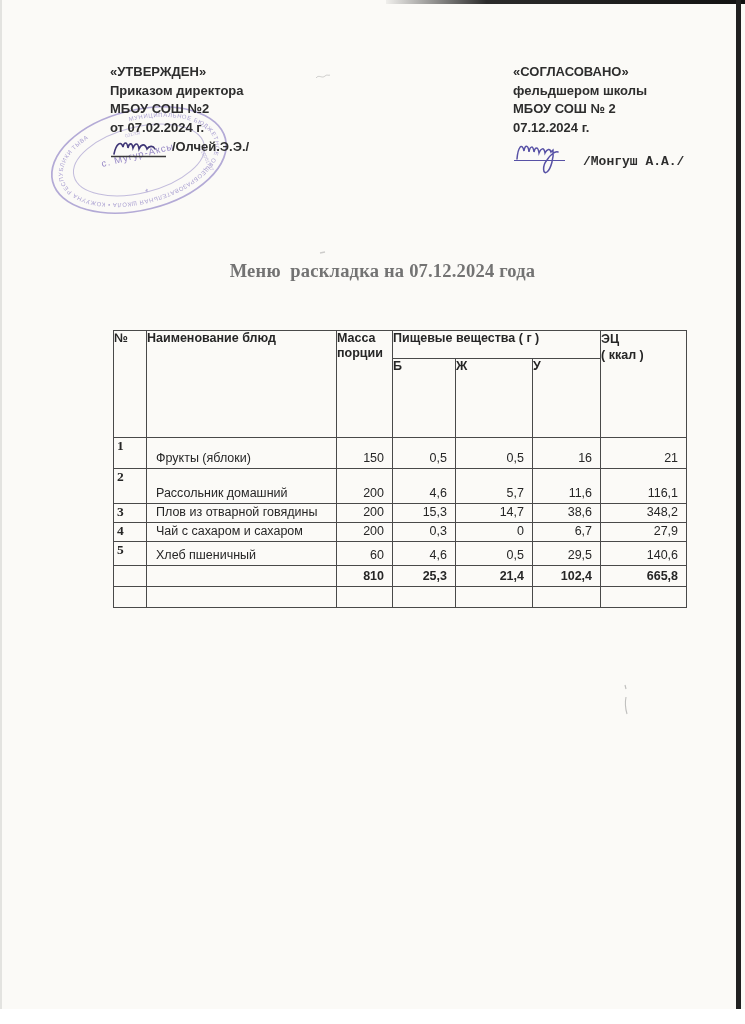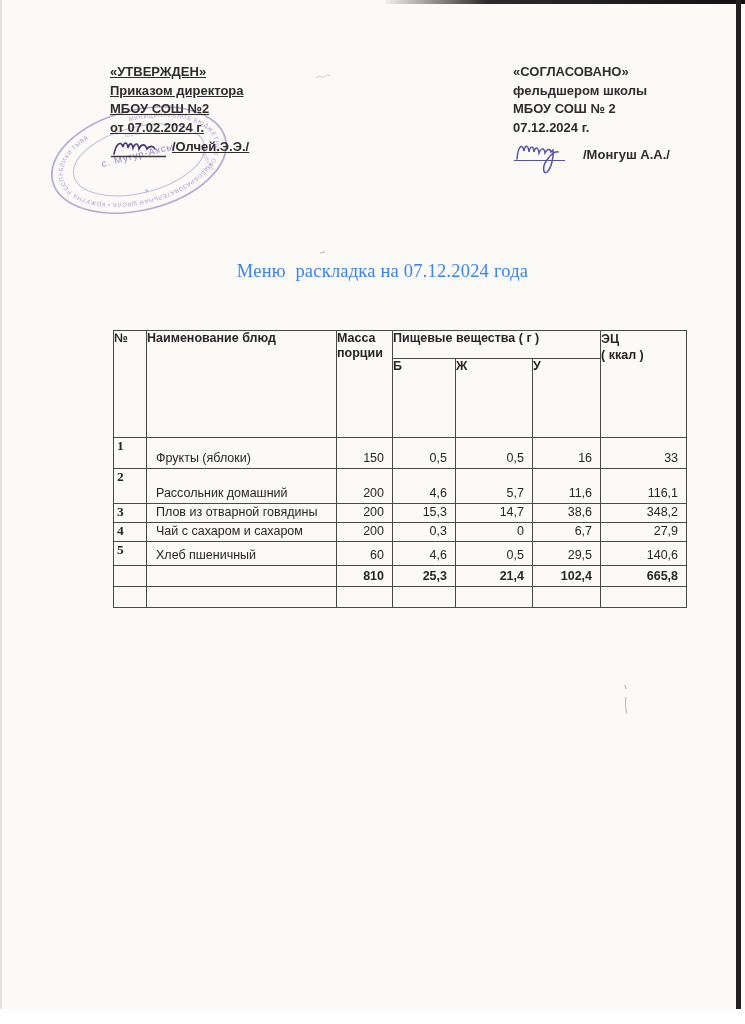--- a/index.html
+++ b/index.html
@@ -9,34 +9,34 @@
     font-family:"Liberation Sans",sans-serif;color:#2d2d2d;
   }
   
   .edge-top{position:absolute;left:386px;top:0;width:359px;height:4px;z-index:6;
     background:linear-gradient(to right,rgba(60,60,60,.06),#2b2b2b 28%,#121212);}
   .edge-right{position:absolute;left:736px;top:0;width:5px;height:1009px;background:#202020;z-index:6;}
   .edge-left{position:absolute;left:0;top:0;width:2px;height:1009px;background:rgba(120,120,120,.18);z-index:6;}
   .edge-bottom{position:absolute;left:0;top:1009px;width:745px;height:15px;background:#ffffff;z-index:7;}
   
   .block{position:absolute;top:63px;font-size:13px;font-weight:bold;line-height:18.5px;z-index:3;white-space:nowrap;}
-  .block-approved{left:110px;text-decoration:underline;}
+  .block-approved{left:110px;}
   .block-agreed{left:513px;}
   .sig-row{display:flex;margin-top:1px;height:26px;}
   .sig-row svg{display:block;}
   .sig-label{font-size:13px;font-weight:bold;margin-left:2px;}
-  .sig-row-agreed{height:40px;align-items:flex-start;}
+  .sig-row-agreed{height:40px;align-items:center;font-family:Liberation Mono, monospace;}
   .sig-row-agreed .sig-label{padding-top:8px;}
   
   .stamp{position:absolute;left:36px;top:95px;z-index:2;}
   
   .title{
     position:absolute;top:261px;left:0;width:745px;box-sizing:border-box;padding-left:20px;
-    text-align:center;font-family:"Liberation Serif",serif;font-weight:normal;
-    font-size:18.5px;color:#3b82f6;white-space:pre;z-index:3;letter-spacing:.2px;
+    text-align:center;font-family:"Liberation Serif",serif;font-weight:bold;
+    font-size:18.5px;color:#737373;white-space:pre;z-index:3;letter-spacing:.2px;
   }
   
   .menu-table{
     position:absolute;left:113px;top:330px;width:573px;z-index:3;
     border-collapse:collapse;table-layout:fixed;font-size:12.5px;color:#262626;
   }
   .menu-table td{border:1.6px solid #494949;padding:0;overflow:hidden;vertical-align:top;}
   .th{font-weight:bold;padding:2px 4px 2px 5px;line-height:15px;vertical-align:top;}
   .group-h{padding-left:8px;}
   .sub-h{padding-left:16px;}
@@ -130,21 +130,21 @@
       <td class="th sub-h">У</td>
     </tr>
 
     <tr class="r1">
       <td class="numc">1</td>
       <td class="dish">Фрукты (яблоки)</td>
       <td class="val">150</td>
       <td class="val">0,5</td>
       <td class="val">0,5</td>
       <td class="val">16</td>
-      <td class="val">33</td>
+      <td class="val">21</td>
     </tr>
     <tr class="r2">
       <td class="numc">2</td>
       <td class="dish">Рассольник домашний</td>
       <td class="val">200</td>
       <td class="val">4,6</td>
       <td class="val">5,7</td>
       <td class="val">11,6</td>
       <td class="val">116,1</td>
     </tr>

